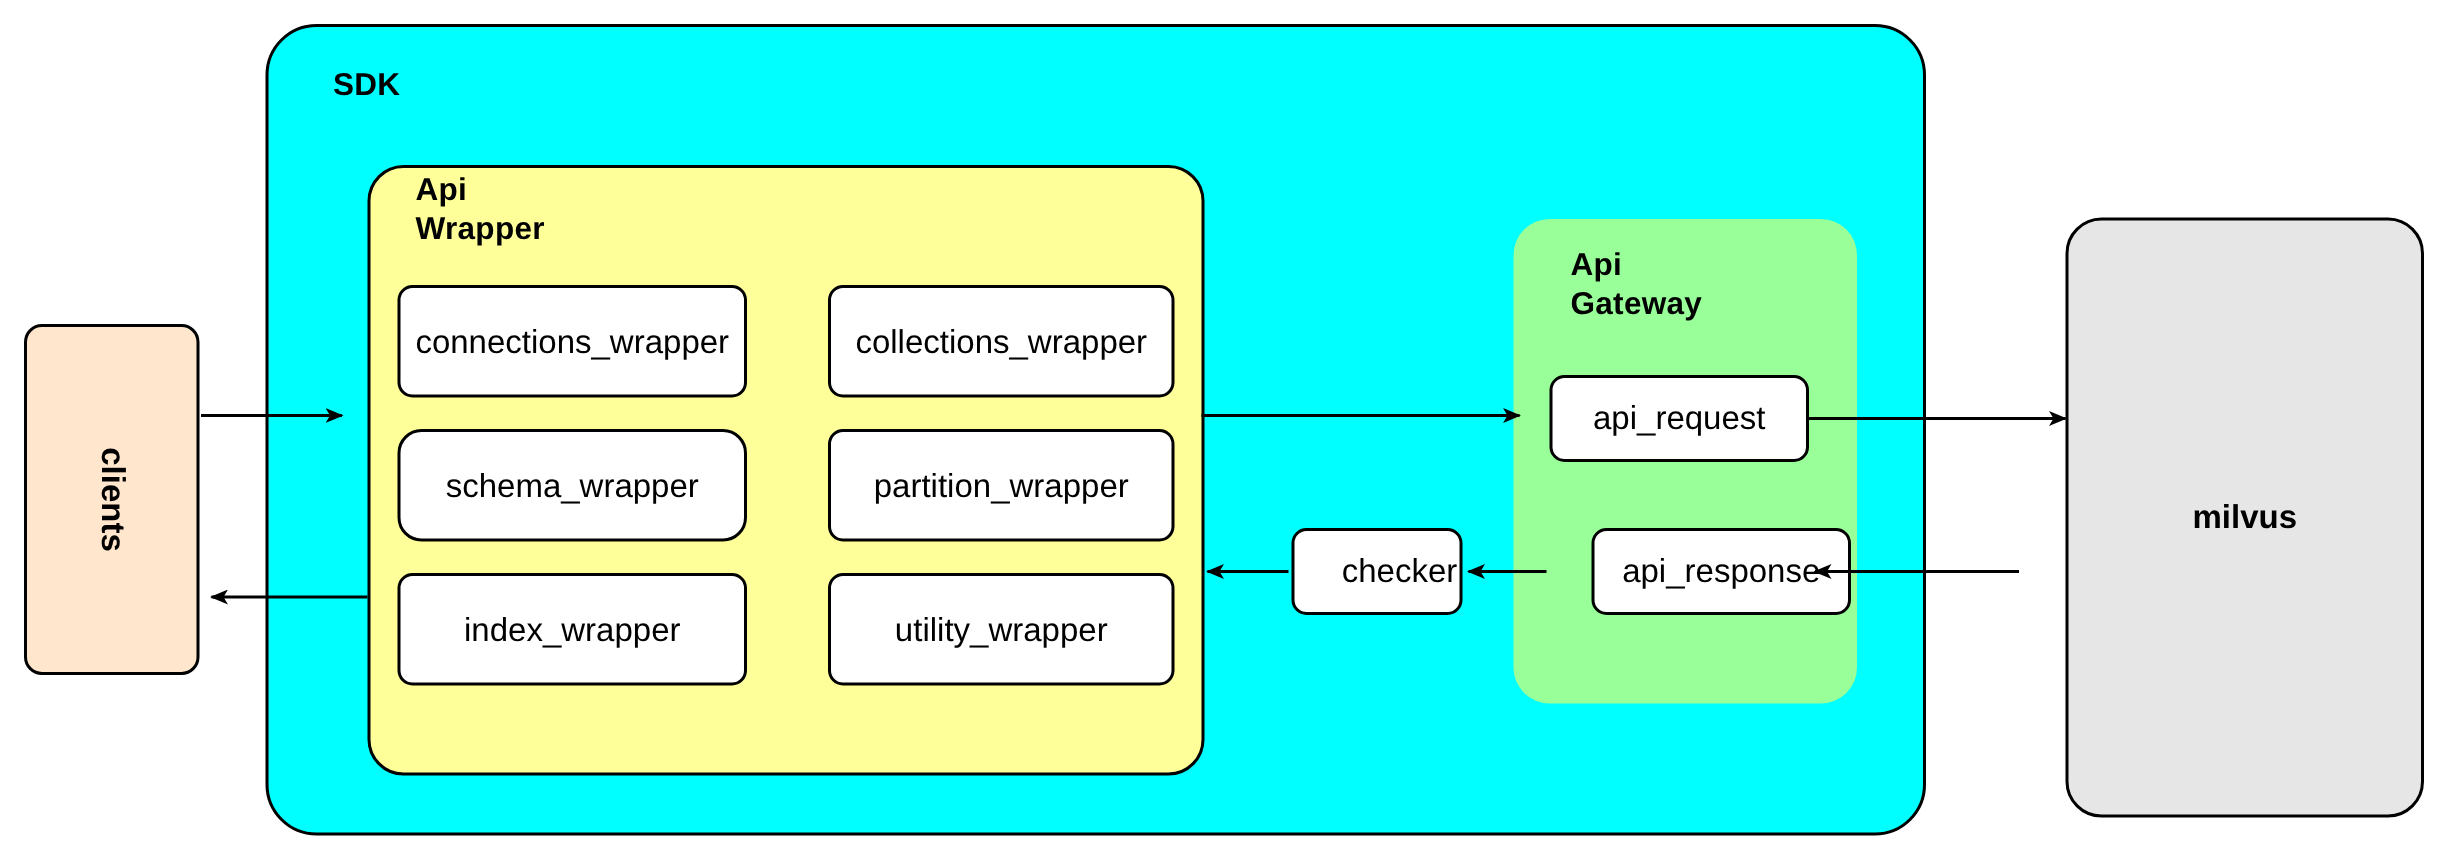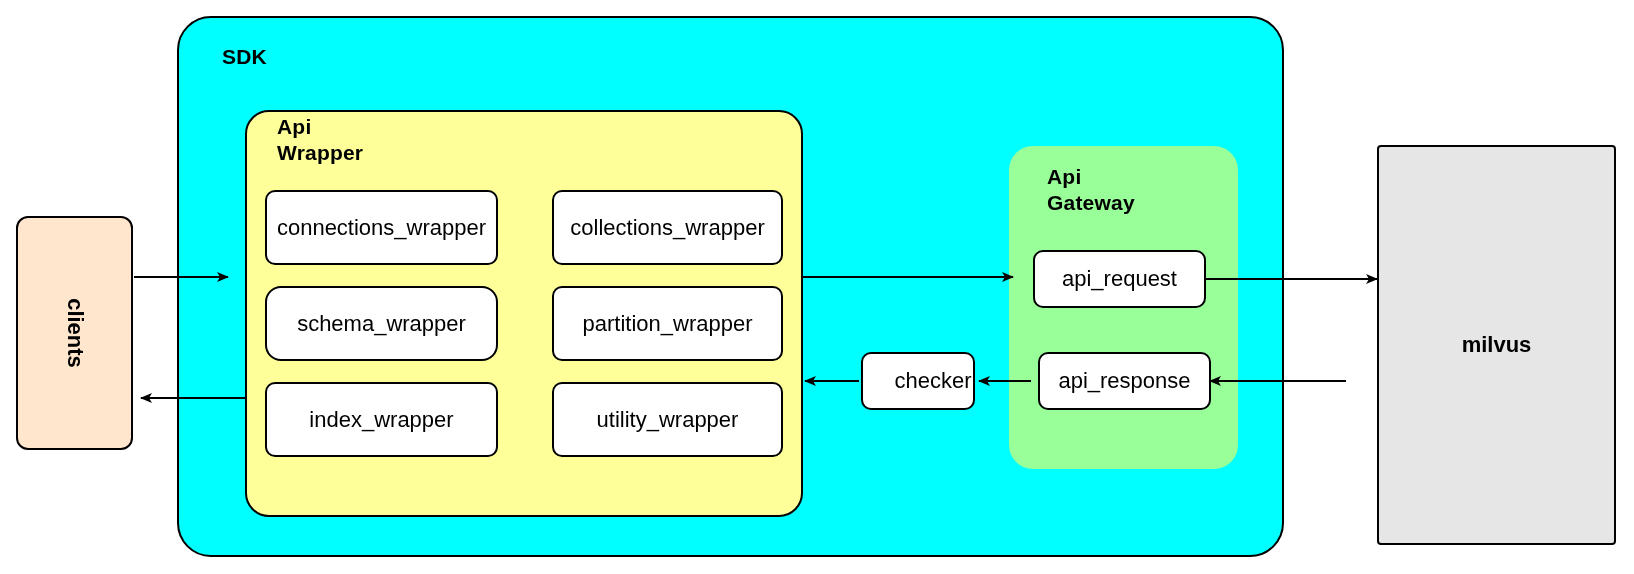--- a/index.html
+++ b/index.html
@@ -104,36 +104,36 @@
     transform: rotate(90deg);
     white-space: nowrap;
   }
 
   #milvus-box {
     left: 1377px;
     top: 145px;
     width: 239px;
     height: 400px;
     background: #e6e6e6;
-    border-radius: 4px;
+    border-radius: 24px;
   }
   #milvus-label {
     font-weight: bold;
     font-size: 22px;
   }
 
   #connections-wrapper-box { left: 265px; top: 190px;  width: 233px; height: 75px; }
   #collections-wrapper-box { left: 552px; top: 190px;  width: 231px; height: 75px; }
   #schema-wrapper-box      { left: 265px; top: 286px;  width: 233px; height: 75px; border-radius: 16px; }
   #partition-wrapper-box   { left: 552px; top: 286px;  width: 231px; height: 75px; }
   #index-wrapper-box       { left: 265px; top: 382px;  width: 233px; height: 75px; }
   #utility-wrapper-box     { left: 552px; top: 382px;  width: 231px; height: 75px; }
 
   #api-request-box  { left: 1033px; top: 250px; width: 173px; height: 58px; }
-  #api-response-box { left: 1038px; top: 352px; width: 173px; height: 58px; }
+  #api-response-box { left: 1061px; top: 352px; width: 173px; height: 58px; }
   #checker-box      { left: 861px;  top: 352px; width: 114px; height: 58px; padding-left: 30px; }
 
   svg.connectors {
     position: absolute;
     left: 0; top: 0;
     width: 1634px;
     height: 574px;
     pointer-events: none;
   }
 </style>

